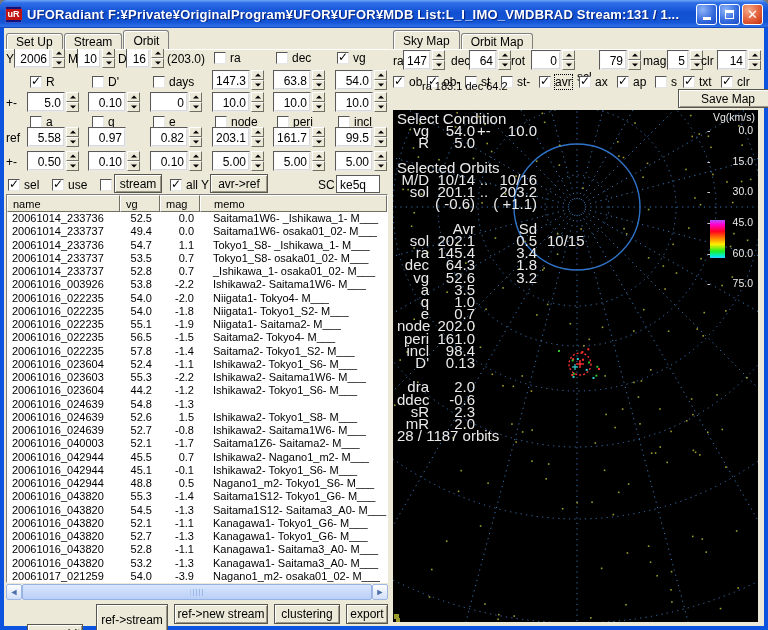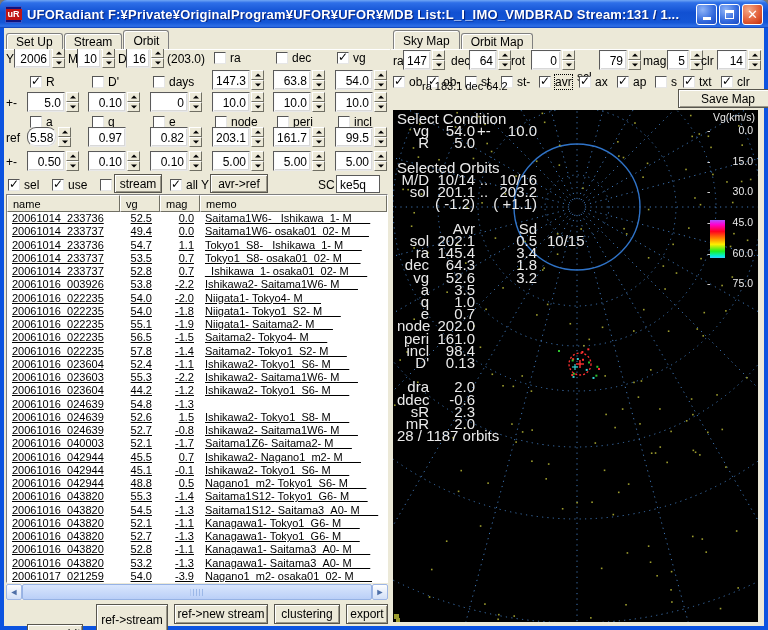--- a/index.html
+++ b/index.html
@@ -40,26 +40,26 @@
   .cbw { position:absolute; display:flex; align-items:center; gap:4px; font-size:12px; height:14px; white-space:nowrap; }
   .cb { width:12px; height:12px; background:#fff; border:1px solid; border-color:#565656 #E6E6E6 #E6E6E6 #565656; position:relative; flex:0 0 auto; }
   .cb.on::after { content:"✓"; position:absolute; top:-3px; left:0; font-size:12px; font-weight:bold; color:#000; }
   .cbw.focus .cb-t { outline:1px dotted #000; }
   .btn { position:absolute; background:#ECE9D8; border:1px solid #58564E; box-shadow:inset 1px 1px 0 #FFF, inset -1px -1px 0 #9A9789; font-size:12px; display:flex; align-items:center; justify-content:center; color:#000; white-space:nowrap; }
   .txtin { position:absolute; background:#fff; border:1px solid #5A5A5A; font-size:12px; padding:2px 3px 0 3px; }
   
   .grid { position:absolute; left:2px; width:382px; top:164px; height:389px; background:#fff; border:1px solid; border-color:#808080 #fff #fff #808080; overflow:hidden; }
   .ghead { display:flex; height:17px; background:#ECE9D8; }
   .gh { font-size:11px; padding:2px 0 0 5px; border:1px solid; border-color:#fff #706F64 #706F64 #fff; overflow:hidden; white-space:nowrap; }
-  .gr { display:flex; height:13.25px; font-size:11px; line-height:13px; color:#000;text-decoration:underline; }
+  .gr { display:flex; height:13.25px; font-size:11px; line-height:13px; color:#000; }
   .gc { overflow:hidden; white-space:nowrap; }
   .c-name { width:113px; padding-left:5px; }
   .c-vg { width:40px; text-align:right; padding-right:8px; }
   .c-mag { width:40px; text-align:right; padding-right:6px; }
-  .c-memo { flex:1; padding-left:5px; }
+  .c-memo { flex:1; padding-left:13px; }
   
   .hscroll { position:absolute; left:2px; width:382px; top:554px; height:16px; background:#F4F3EE; display:flex; }
   .sb-arrow { width:16px; height:16px; background:linear-gradient(#FEFEFE,#D2E0F8); border:1px solid #9EB6E4; border-radius:2px; color:#4D6FA8; font-size:9px; display:flex; align-items:center; justify-content:center; flex:0 0 auto; }
   .sb-thumb { flex:1; background:linear-gradient(#D9E6FD,#BACFF7); border:1px solid #96B2E4; border-radius:2px; position:relative; }
   .sb-grip { position:absolute; left:50%; top:4px; transform:translateX(-50%); width:13px; height:7px;
     background:repeating-linear-gradient(90deg,#9CB8E8 0 1px,transparent 1px 3px); }
   
   .map { position:absolute; left:2px; top:80px; width:365px; height:512px; background:#000; overflow:hidden; }
   .map svg { position:absolute; left:0; top:0; }
   .stats { position:absolute; left:4px; top:3px; color:#EAEAEA; font-size:15px; line-height:12.2px; z-index:5; }
@@ -242,21 +242,21 @@
           <div class="cbw" style="left: 273px; top: 85px;">
             <span class="cb"></span>
             <span class="cb-t">peri</span>
           </div>
           <div class="cbw" style="left: 334px; top: 85px;">
             <span class="cb"></span>
             <span class="cb-t">incl</span>
           </div>
           <div class="lbl" style="left: 2px; top: 101px;">ref</div>
           <div class="spin" style="left: 23px; top: 97px;">
-            <div class="box" style="width: 30px; border-radius: 9px;">5.58</div>
+            <div class="box" style="width: 38px;">5.58</div>
             <div class="btns">
               <div class="sb up"></div>
               <div class="sb dn"></div>
             </div>
           </div>
           <div class="spin" style="left: 84px; top: 97px; gap: 32px;">
             <div class="box" style="width: 38px;">0.97</div>
             <div class="btns">
               <div class="sb up"></div>
               <div class="sb dn"></div>
@@ -880,21 +880,21 @@
             <line x1="182" y1="254" x2="182" y2="260" stroke="#35CFCF" stroke-width="1.2"></line>
           </svg>
         <div class="stats" id="map-stats">
             <div class="sl">Select Condition</div>
             <div class="sl"><span class="sl-label">vg</span><span class="sl-v1">54.0</span><span class="sl-mid">+-</span><span class="sl-v2">10.0</span></div>
             <div class="sl"><span class="sl-label">R</span><span class="sl-v1">5.0</span><span class="sl-mid"></span><span class="sl-v2"></span></div>
             <div class="sl-blank"></div>
             <div class="sl">Selected Orbits</div>
             <div class="sl"><span class="sl-label">M/D</span><span class="sl-v1">10/14</span><span class="sl-mid">..</span><span class="sl-v2">10/16</span></div>
             <div class="sl"><span class="sl-label">sol</span><span class="sl-v1">201.1</span><span class="sl-mid">..</span><span class="sl-v2">203.2</span></div>
-            <div class="sl"><span class="sl-label"></span><span class="sl-v1">( -1.2)</span><span class="sl-mid"></span><span class="sl-v2">( +1.1)</span></div>
+            <div class="sl"><span class="sl-label"></span><span class="sl-v1">( -0.6)</span><span class="sl-mid"></span><span class="sl-v2">( +1.1)</span></div>
             <div class="sl-blank"></div>
             <div class="sl"><span class="sl-label"></span><span class="sl-v1">Avr</span><span class="sl-mid"></span><span class="sl-v2">Sd</span></div>
             <div class="sl"><span class="sl-label">sol</span><span class="sl-v1">202.1</span><span class="sl-mid"></span><span class="sl-v2">0.5</span><span class="sl-note">10/15</span></div>
             <div class="sl"><span class="sl-label">ra</span><span class="sl-v1">145.4</span><span class="sl-mid"></span><span class="sl-v2">3.4</span></div>
             <div class="sl"><span class="sl-label">dec</span><span class="sl-v1">64.3</span><span class="sl-mid"></span><span class="sl-v2">1.8</span></div>
             <div class="sl"><span class="sl-label">vg</span><span class="sl-v1">52.6</span><span class="sl-mid"></span><span class="sl-v2">3.2</span></div>
             <div class="sl"><span class="sl-label">a</span><span class="sl-v1">3.5</span><span class="sl-mid"></span><span class="sl-v2"></span></div>
             <div class="sl"><span class="sl-label">q</span><span class="sl-v1">1.0</span><span class="sl-mid"></span><span class="sl-v2"></span></div>
             <div class="sl"><span class="sl-label">e</span><span class="sl-v1">0.7</span><span class="sl-mid"></span><span class="sl-v2"></span></div>
             <div class="sl"><span class="sl-label">node</span><span class="sl-v1">202.0</span><span class="sl-mid"></span><span class="sl-v2"></span></div>

